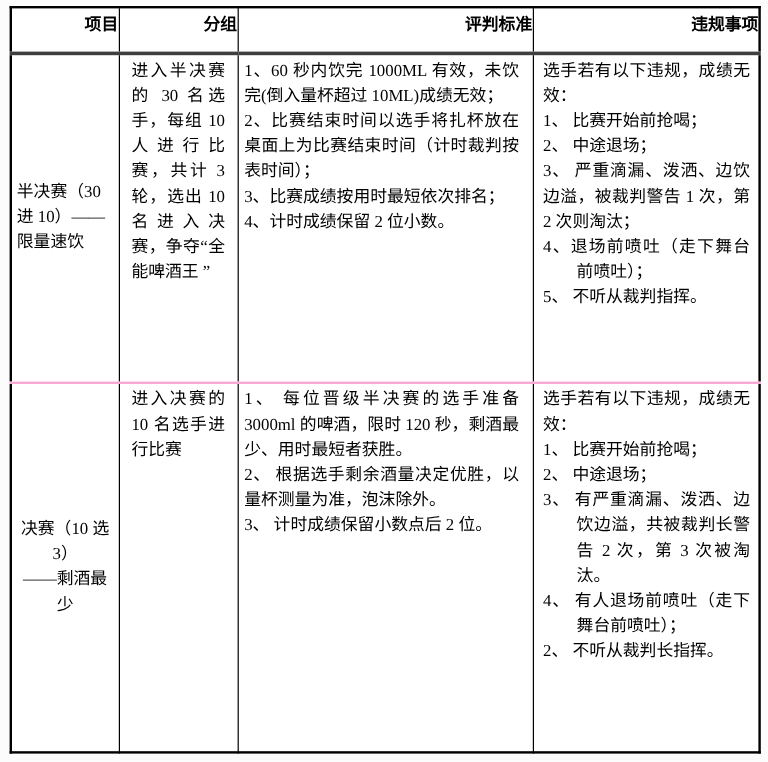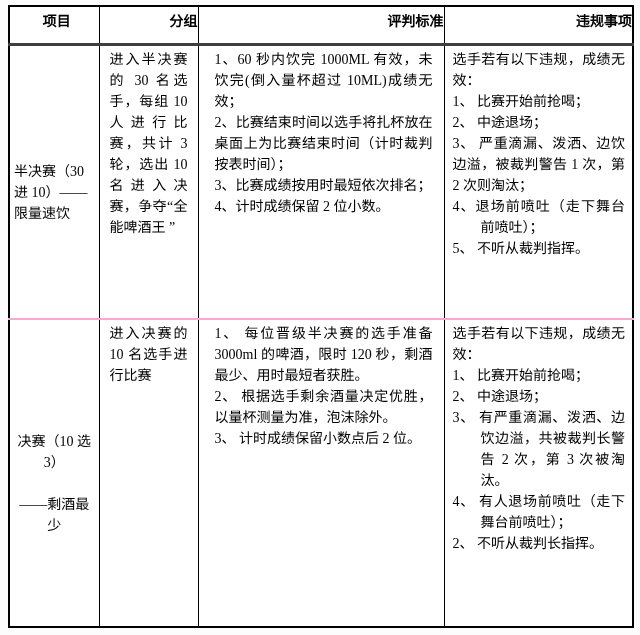--- a/index.html
+++ b/index.html
@@ -29,38 +29,38 @@
     font-size:14px;
     line-height:21px;
   }
   tr.r-head { height:38px; }
   tr.r-head th {
     font-weight:bold;
     text-align:right;
     padding-top:4px;
     border-bottom:3px solid #3f3f3f;
   }
-  tr.r-head th.h-item { text-align:center; padding-left:5px;font-family:Liberation Serif, serif; }
+  tr.r-head th.h-item { text-align:right; padding-left:5px;font-family:Liberation Serif, serif; }
   tr.r-one { height:275px; }
   tr.r-two td { border-top:2px solid #f9a8d4; }
   td.col1 {
     vertical-align:middle;
     padding:0 4px;
     text-align:left;
   }
   td.col1.centered { text-align:center; }
   td.col2 { padding:3px 10px 0 10px;margin-top:44px; }
-  td.col3 { padding:3px 11px 0 16px; }
+  td.col3 { padding:3px 11px 0 5px; }
   td.col4 { padding:3px 7px 16px 8px; }
   td p {
     text-align:justify;
     text-align-last:left;
     word-break:break-word;
   }
-  td.col1 p { text-align:left;margin-top:21px; }
+  td.col1 p { text-align:left; }
   td.col1.centered p { text-align:center; text-align-last:center; }
   p.hang { padding-left:2em; text-indent:-2em; }
 </style>
 </head>
 <body>
 
 <div class="page">
   <table class="rules">
     <colgroup>
       <col class="c1">

